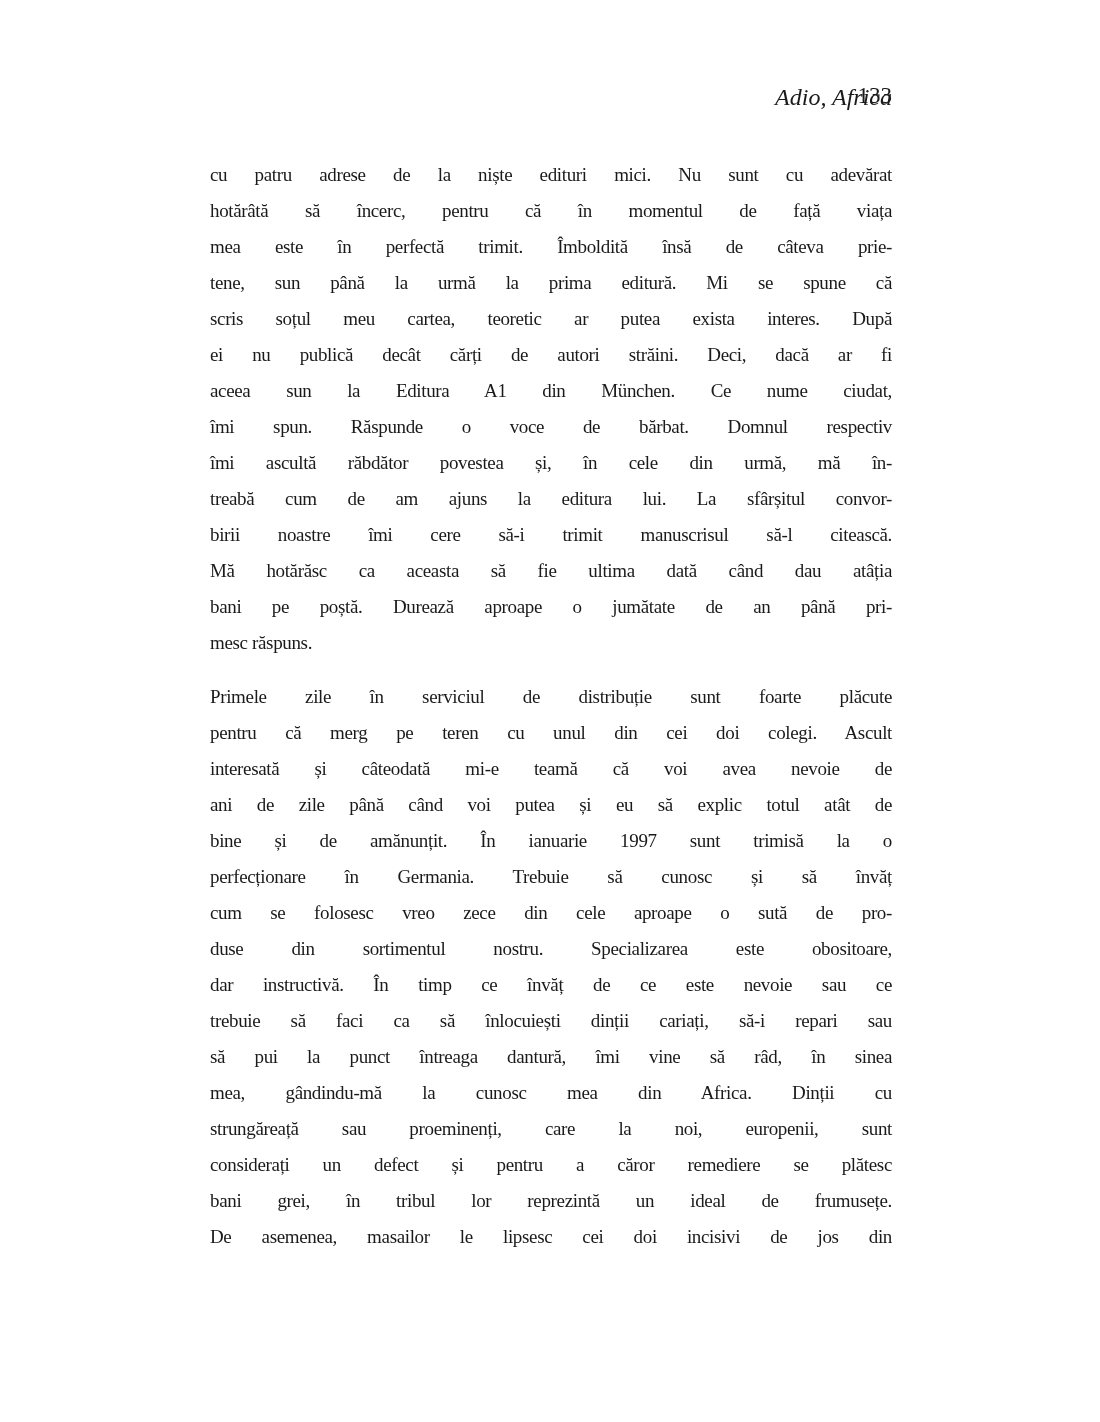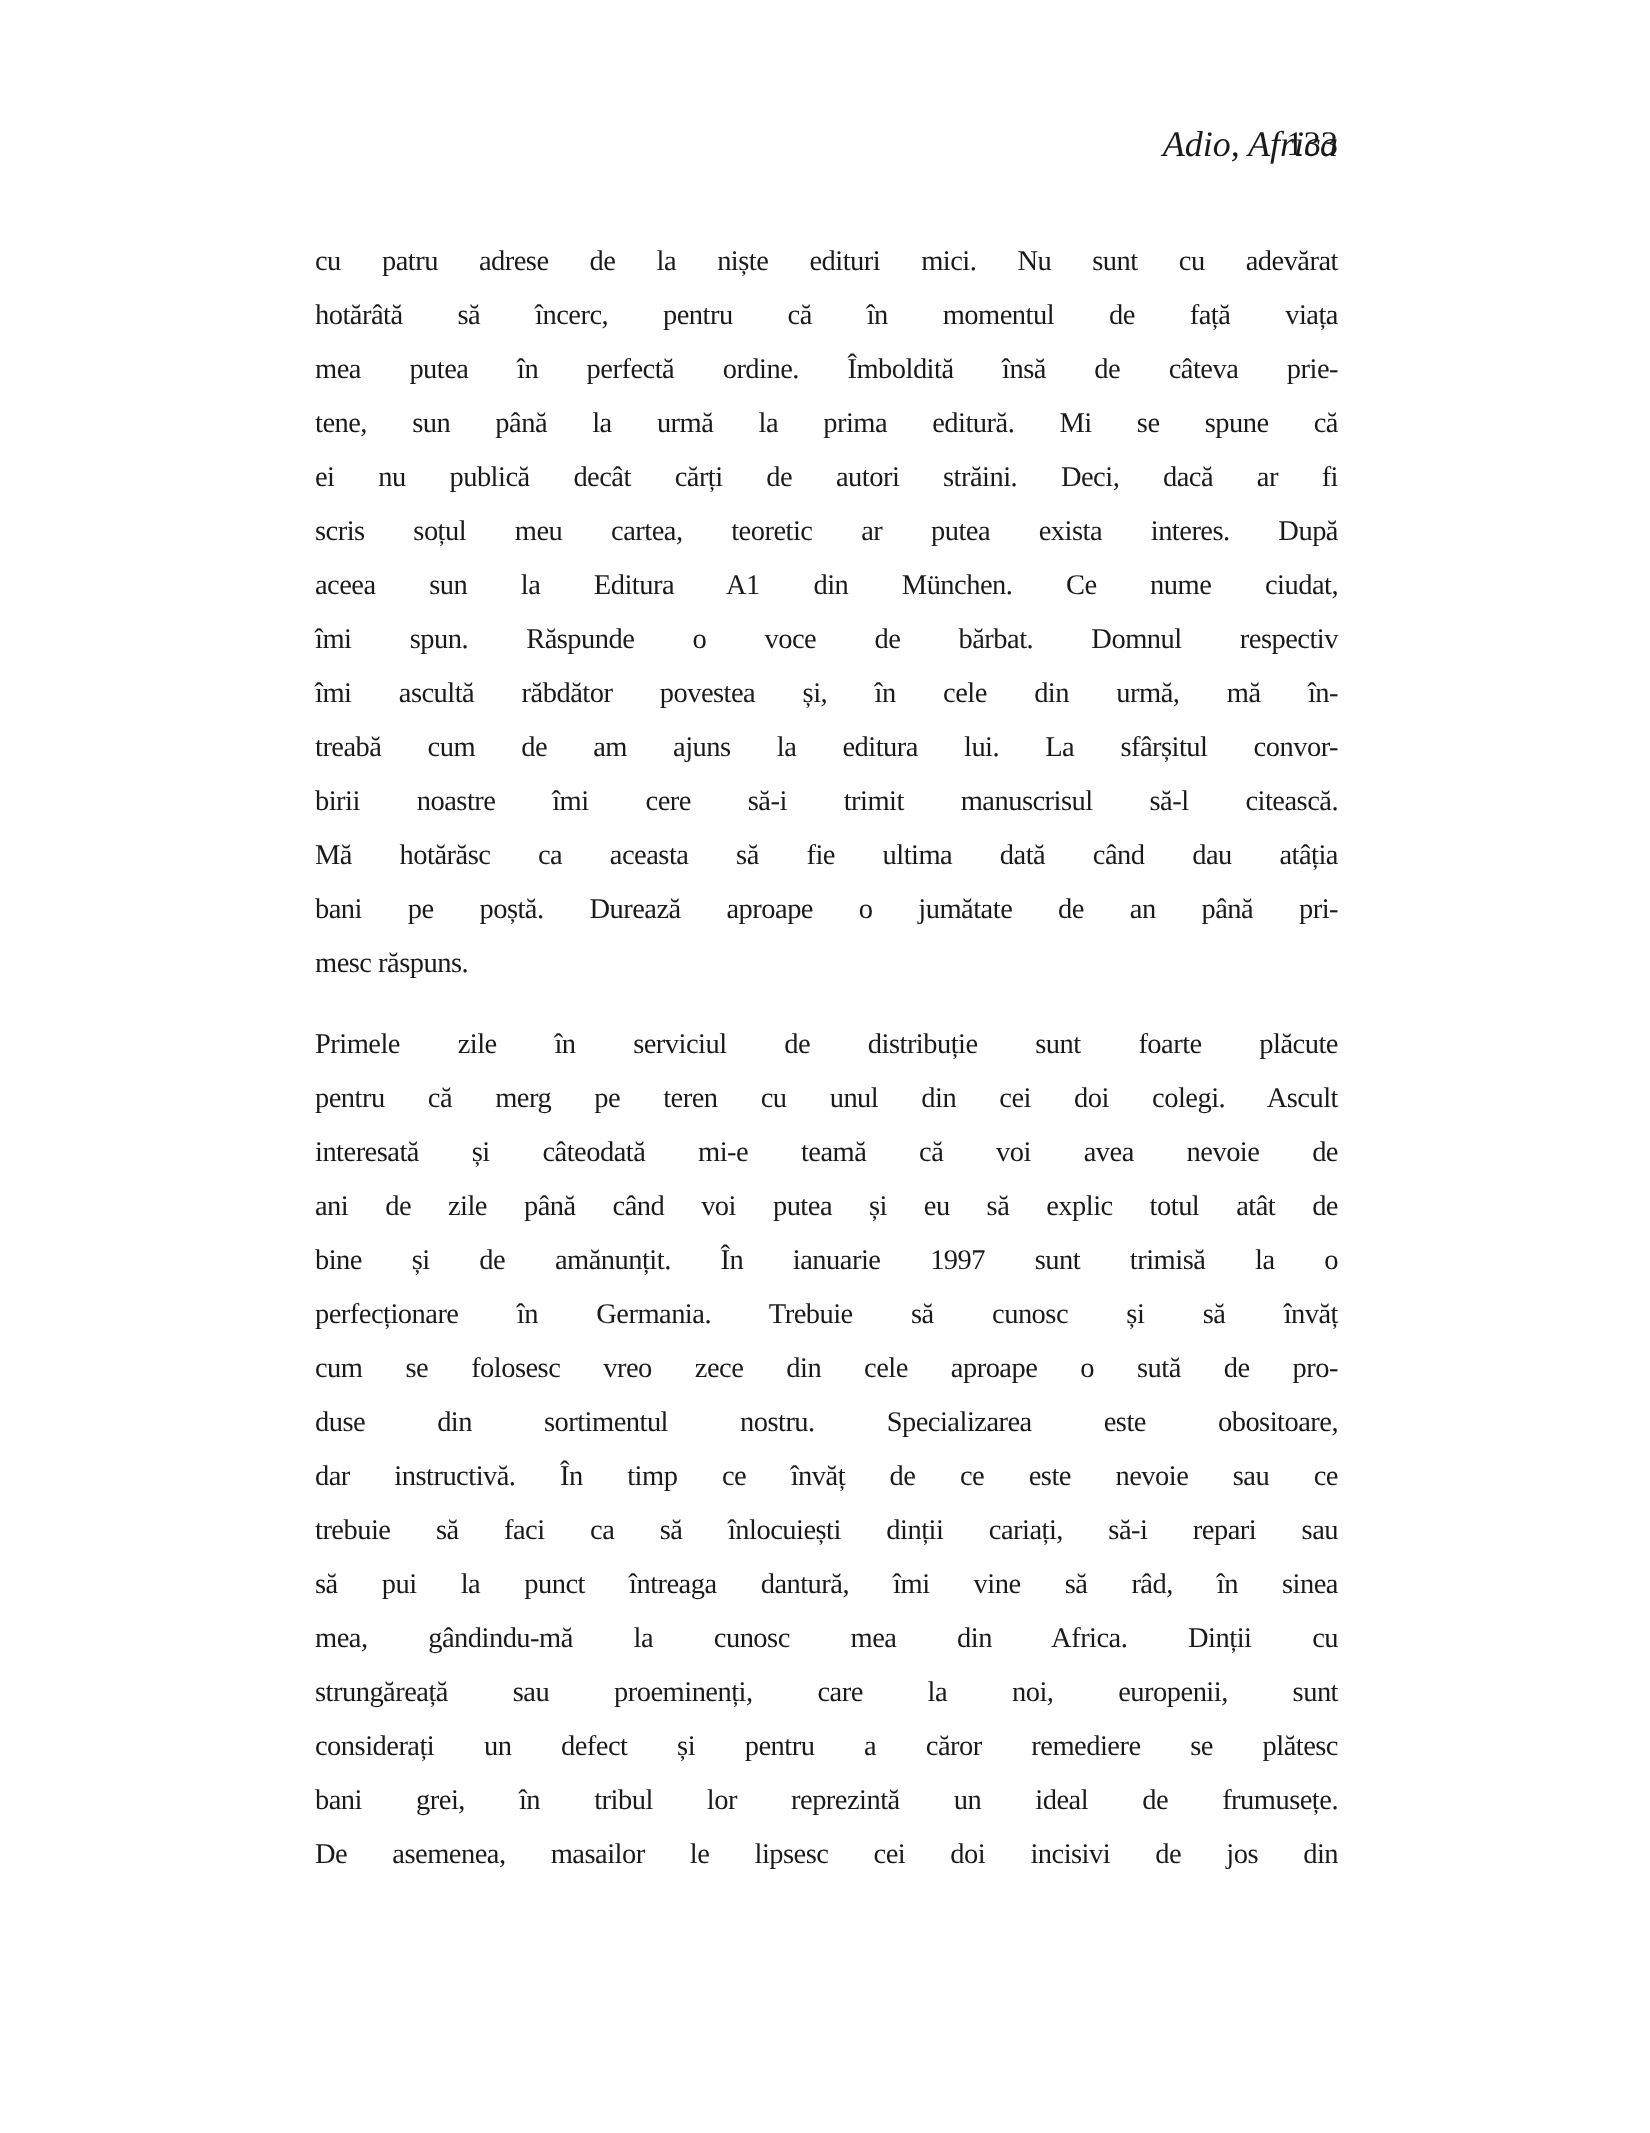--- a/index.html
+++ b/index.html
@@ -81,24 +81,24 @@
 
   <div class="running-head">
     <span class="running-title">Adio, Africa</span>
     <span class="page-number">133</span>
   </div>
 
   <div class="body-text">
     <p class="paragraph">
         <span class="line">cu patru adrese de la niște edituri mici. Nu sunt cu adevărat</span>
         <span class="line">hotărâtă să încerc, pentru că în momentul de față viața</span>
-        <span class="line">mea putea în perfectă ordine. Îmboldită însă de câteva prie-</span>
+        <span class="line">mea este în perfectă trimit. Îmboldită însă de câteva prie-</span>
         <span class="line">tene, sun până la urmă la prima editură. Mi se spune că</span>
+        <span class="line">scris soțul meu cartea, teoretic ar putea exista interes. După</span>
         <span class="line">ei nu publică decât cărți de autori străini. Deci, dacă ar fi</span>
-        <span class="line">scris soțul meu cartea, teoretic ar putea exista interes. După</span>
         <span class="line">aceea sun la Editura A1 din München. Ce nume ciudat,</span>
         <span class="line">îmi spun. Răspunde o voce de bărbat. Domnul respectiv</span>
         <span class="line">îmi ascultă răbdător povestea și, în cele din urmă, mă în-</span>
         <span class="line">treabă cum de am ajuns la editura lui. La sfârșitul convor-</span>
         <span class="line">birii noastre îmi cere să-i trimit manuscrisul să-l citească.</span>
         <span class="line">Mă hotărăsc ca aceasta să fie ultima dată când dau atâția</span>
         <span class="line">bani pe poștă. Durează aproape o jumătate de an până pri-</span>
         <span class="line last">mesc răspuns.</span>
       </p>
     <p class="paragraph">

